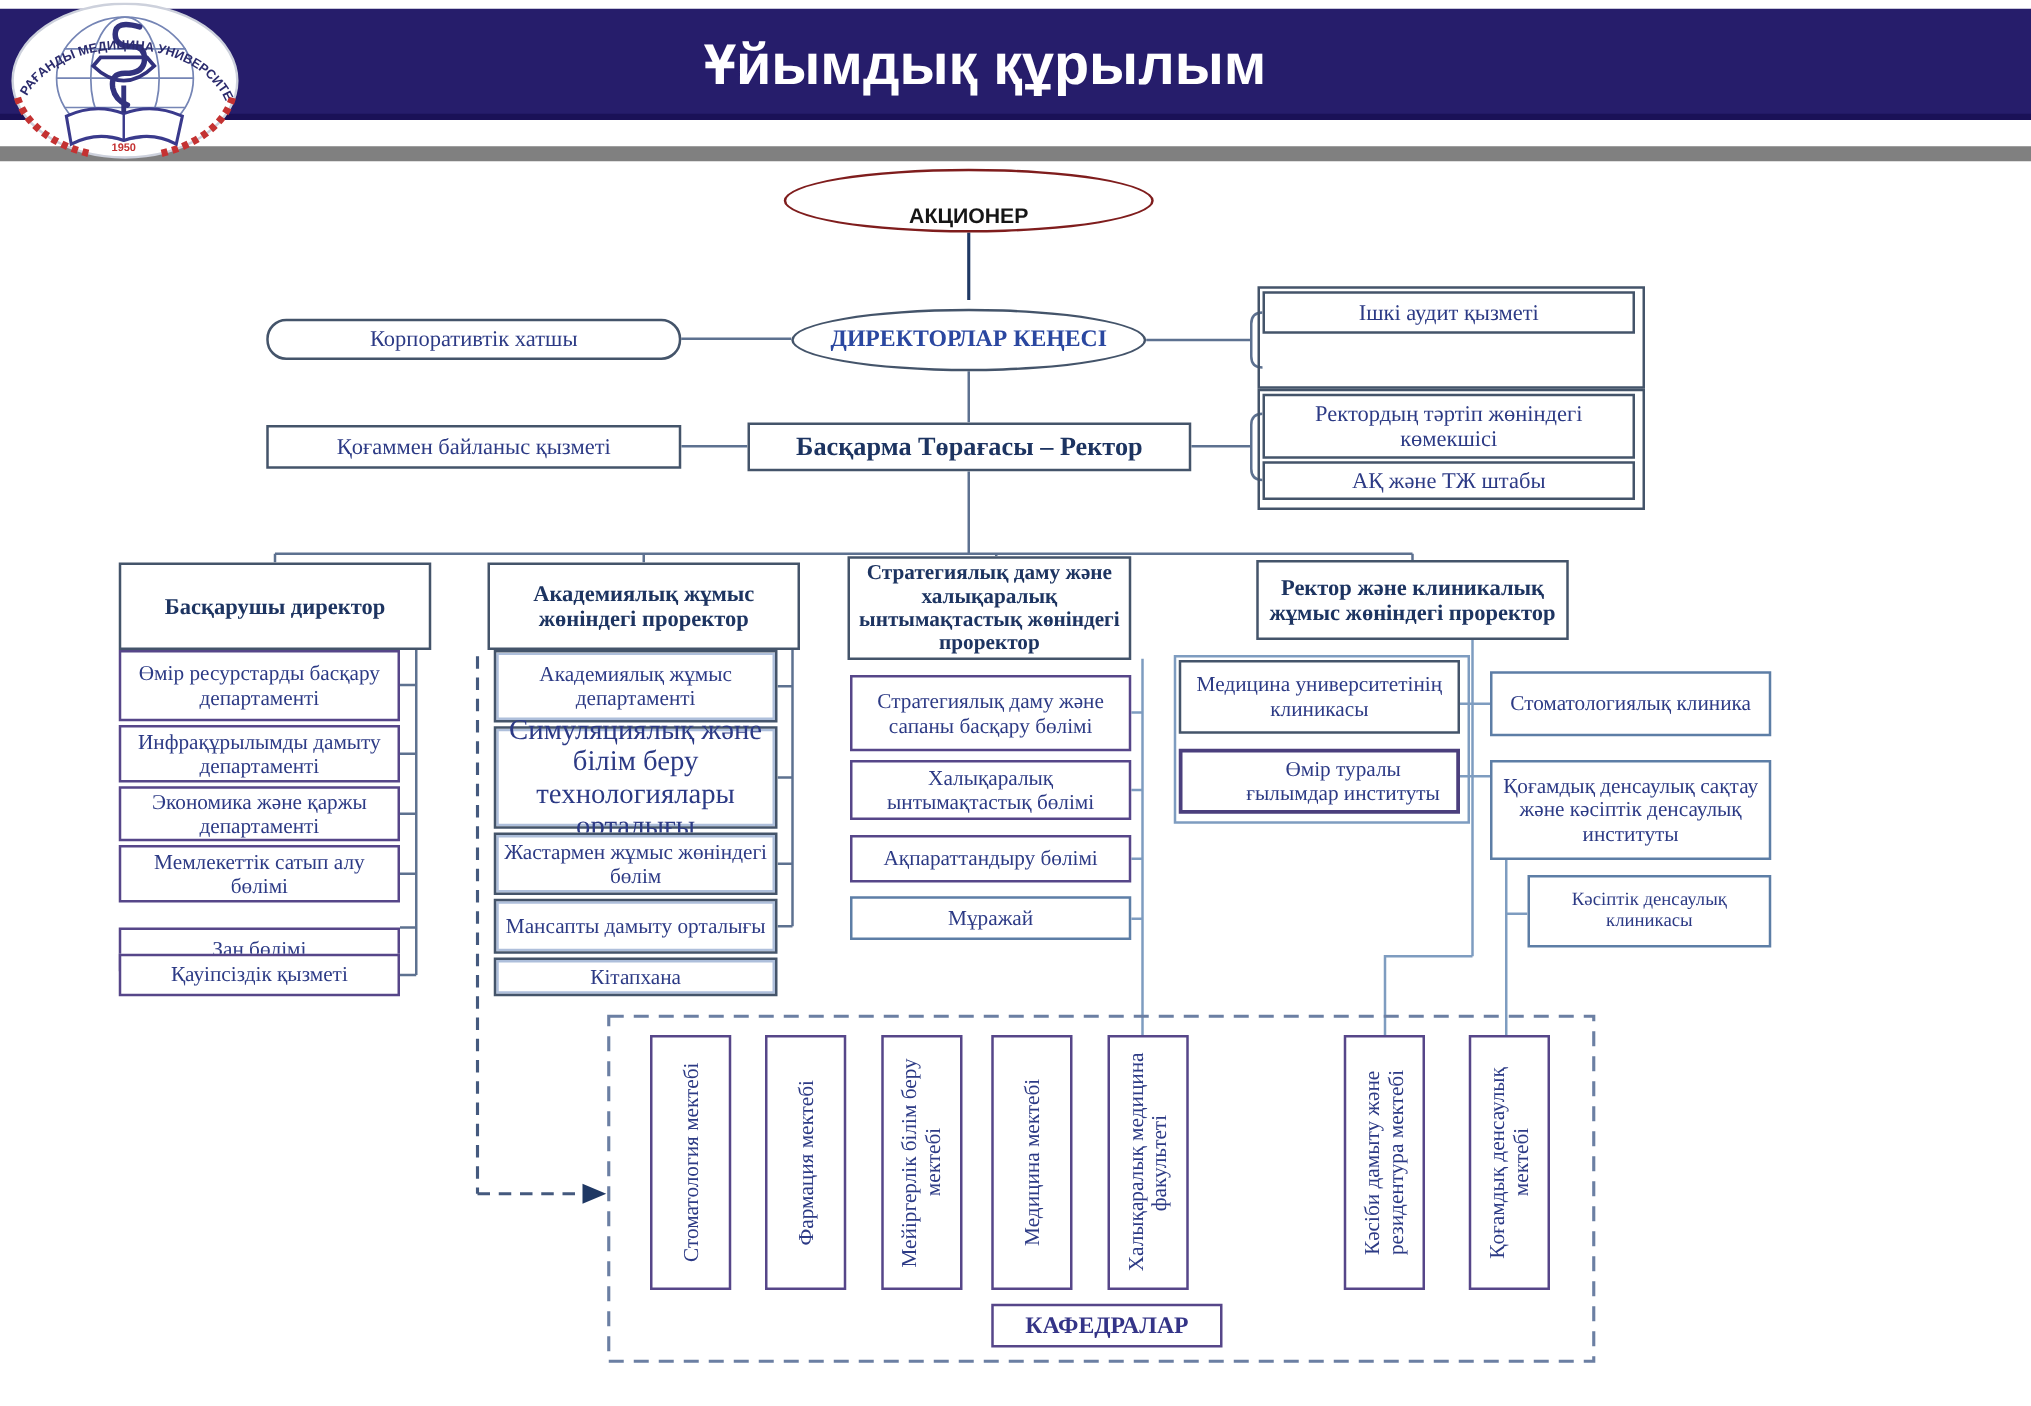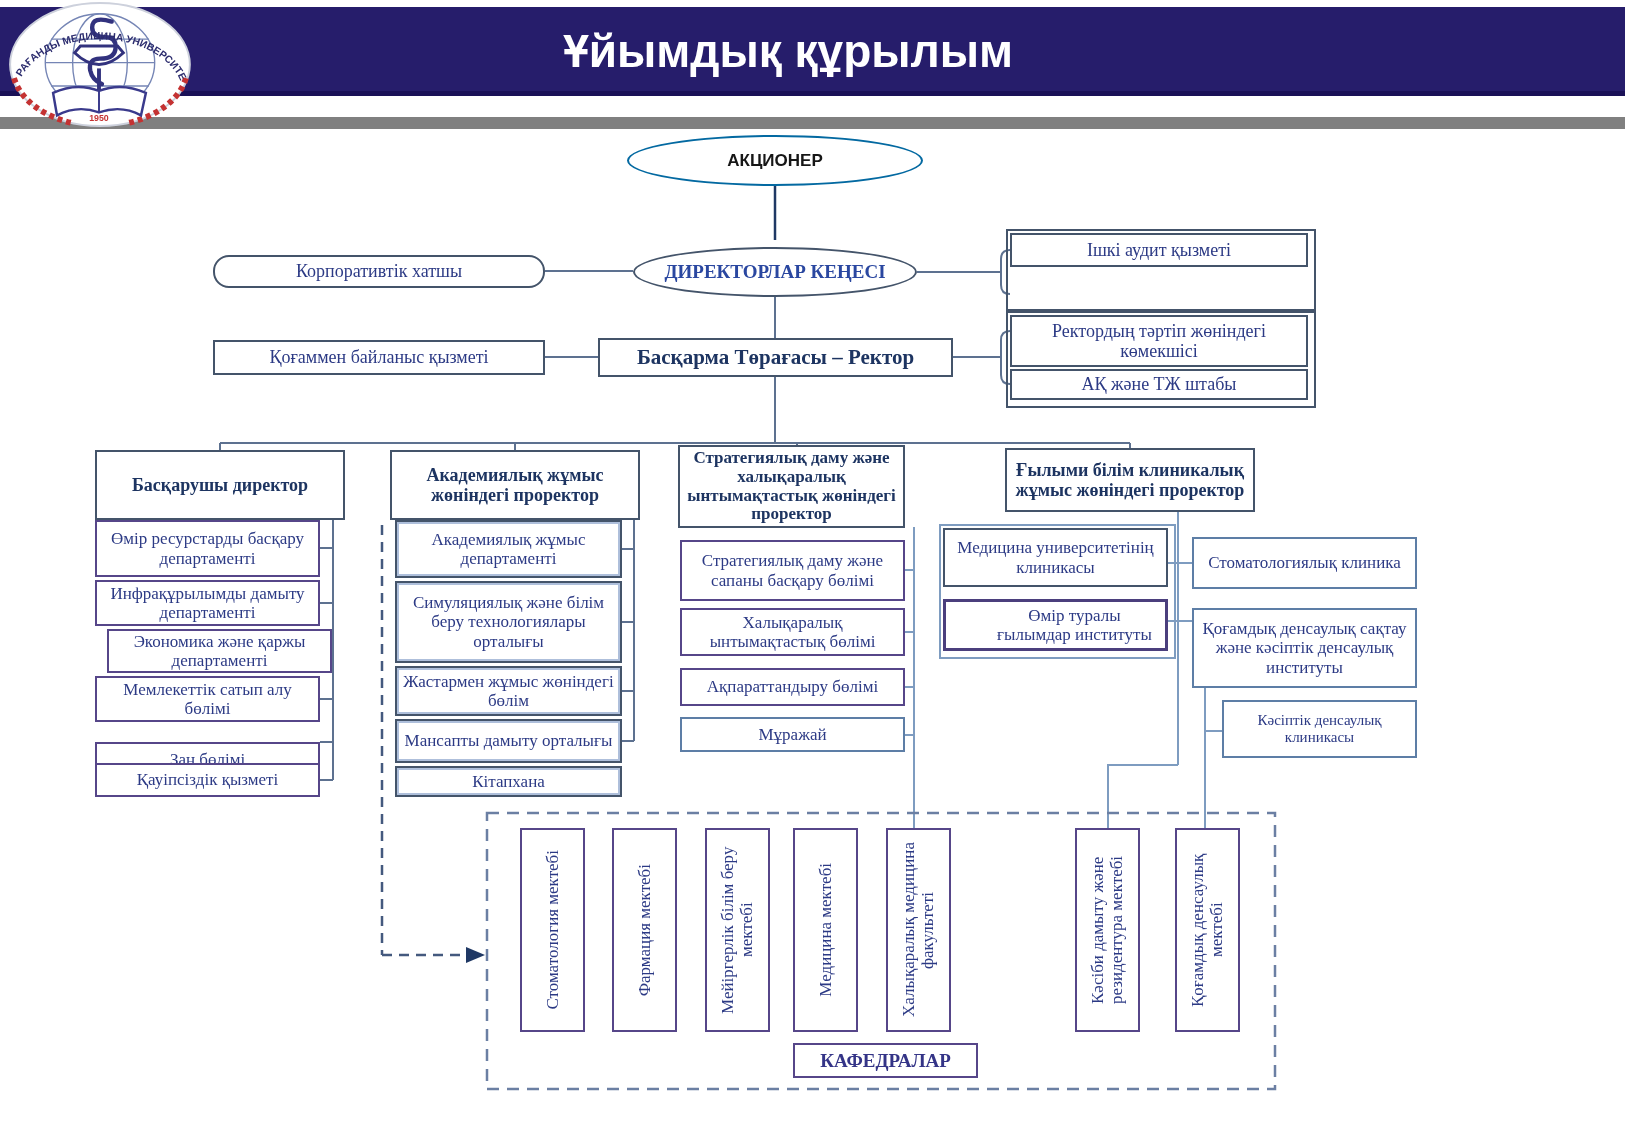--- a/index.html
+++ b/index.html
@@ -9,21 +9,21 @@
   
   .navbar{position:absolute;left:0;top:7px;width:1625px;height:84px;background:#261d6b;border-bottom:5px solid #1a1157;}
   .graybar{position:absolute;left:0;top:117px;width:1625px;height:12px;background:#808080;}
   .title{position:absolute;left:48.5%;top:24px;transform:translateX(-50%);color:#ffffff;
          font-family:"Liberation Sans",sans-serif;font-weight:bold;font-size:46px;letter-spacing:0px;white-space:nowrap;}
   .logo{position:absolute;left:6px;top:2px;width:186px;height:127px;z-index:5;}
   
   .box{position:absolute;background:#fff;display:flex;align-items:center;justify-content:center;
        text-align:center;color:#2c3a85;line-height:1.12;padding:2px 6px;box-sizing:border-box;}
   .ellipse{border-radius:50%;}
-  .b-navy{border:2px solid #0369a1;}
+  .b-navy{border:2px solid #7f1d1d;align-items:flex-end;}
   .b-slate{border:2px solid #44546a;}
   .b-slate2{border:2px solid #44546a;box-shadow:inset 0 0 0 2px #aebfdb;}
   .b-purple{border:2px solid #564689;}
   .b-purple-thick{border:3px solid #4b3f7d;}
   .b-steel{border:2px solid #5d7ea6;}
   .bold{font-weight:bold;color:#1d3461;}
   .blue{color:#2a47a0;}
   .sans{font-family:"Liberation Sans",sans-serif;}
   .outline{position:absolute;border:2px solid #44546a;background:transparent;}
   .vlabel{writing-mode:vertical-rl;transform:rotate(180deg);}
@@ -139,46 +139,46 @@
   <div class="box b-slate bold" style="left:95px;top:450px;width:250px;height:70px;font-size:18px;">
       <span>Басқарушы директор</span>
     </div>
   <div class="box b-slate bold" style="left:390px;top:450px;width:250px;height:70px;font-size:18px;">
       <span>Академиялық жұмыс жөніндегі проректор</span>
     </div>
   <div class="box b-slate bold" style="left:678px;top:445px;width:227px;height:83px;font-size:17px;line-height:1.1;">
       <span>Стратегиялық даму және халықаралық ынтымақтастық жөніндегі проректор</span>
     </div>
   <div class="box b-slate bold" style="left:1005px;top:448px;width:250px;height:64px;font-size:18px;">
-      <span>Ғылыми білім клиникалық жұмыс жөніндегі проректор</span>
+      <span>Ректор және клиникалық жұмыс жөніндегі проректор</span>
     </div>
 
   <div class="box b-purple" style="left:95px;top:520px;width:225px;height:57px;font-size:17px;">
       <span>Өмір ресурстарды басқару департаменті</span>
     </div>
   <div class="box b-purple" style="left:95px;top:580px;width:225px;height:46px;font-size:17px;">
       <span>Инфрақұрылымды дамыту департаменті</span>
     </div>
-  <div class="box b-purple" style="left:95px;top:629px;width:225px;height:44px;font-size:17px;margin-left:12px;">
+  <div class="box b-purple" style="left:95px;top:629px;width:225px;height:44px;font-size:17px;">
       <span>Экономика және қаржы департаменті</span>
     </div>
   <div class="box b-purple" style="left:95px;top:676px;width:225px;height:46px;font-size:17px;">
       <span>Мемлекеттік сатып алу бөлімі</span>
     </div>
   <div class="box b-purple" style="left:95px;top:742px;width:225px;height:35px;font-size:17px;">
       <span>Заң бөлімі</span>
     </div>
   <div class="box b-purple" style="left:95px;top:763px;width:225px;height:34px;font-size:17px;">
       <span>Қауіпсіздік қызметі</span>
     </div>
 
   <div class="box b-slate2" style="left:395px;top:520px;width:227px;height:58px;font-size:17px;">
       <span>Академиялық жұмыс департаменті</span>
     </div>
-  <div class="box b-slate2" style="left:395px;top:581px;width:227px;height:82px;font-size:17px;">
+  <div class="box b-slate2" style="left:395px;top:581px;width:227px;height:82px;font-size:23px;">
       <span>Симуляциялық және білім беру технологиялары орталығы</span>
     </div>
   <div class="box b-slate2" style="left:395px;top:666px;width:227px;height:50px;font-size:17px;">
       <span>Жастармен жұмыс жөніндегі бөлім</span>
     </div>
   <div class="box b-slate2" style="left:395px;top:719px;width:227px;height:44px;font-size:17px;">
       <span>Мансапты дамыту орталығы</span>
     </div>
   <div class="box b-slate2" style="left:395px;top:766px;width:227px;height:31px;font-size:17px;">
       <span>Кітапхана</span>

